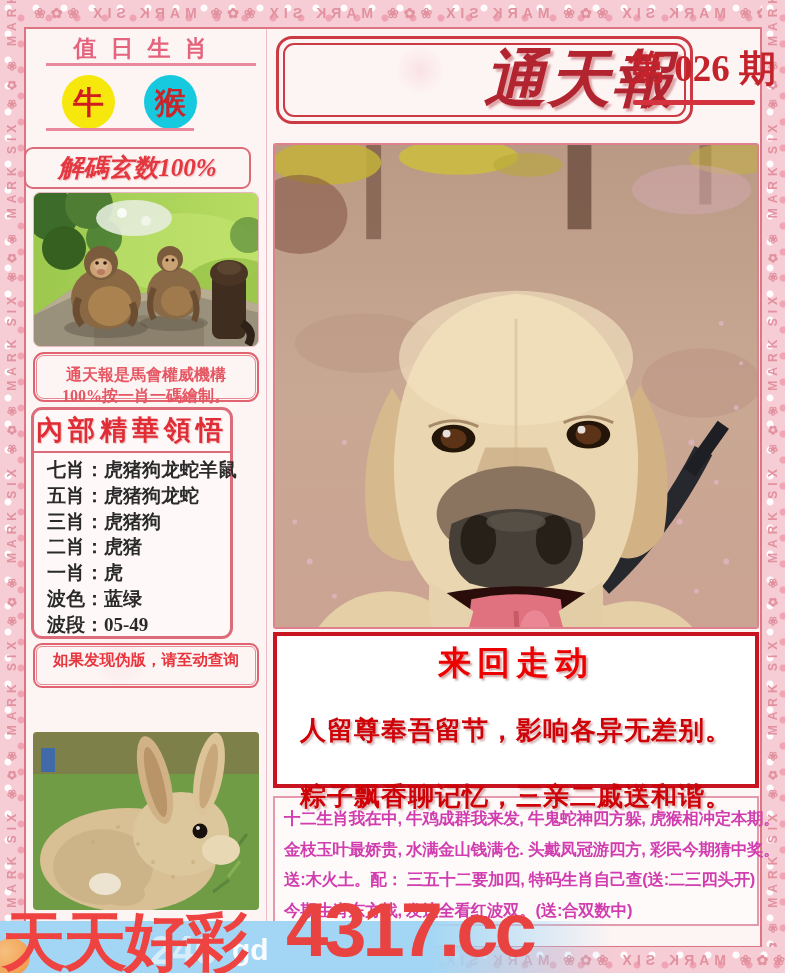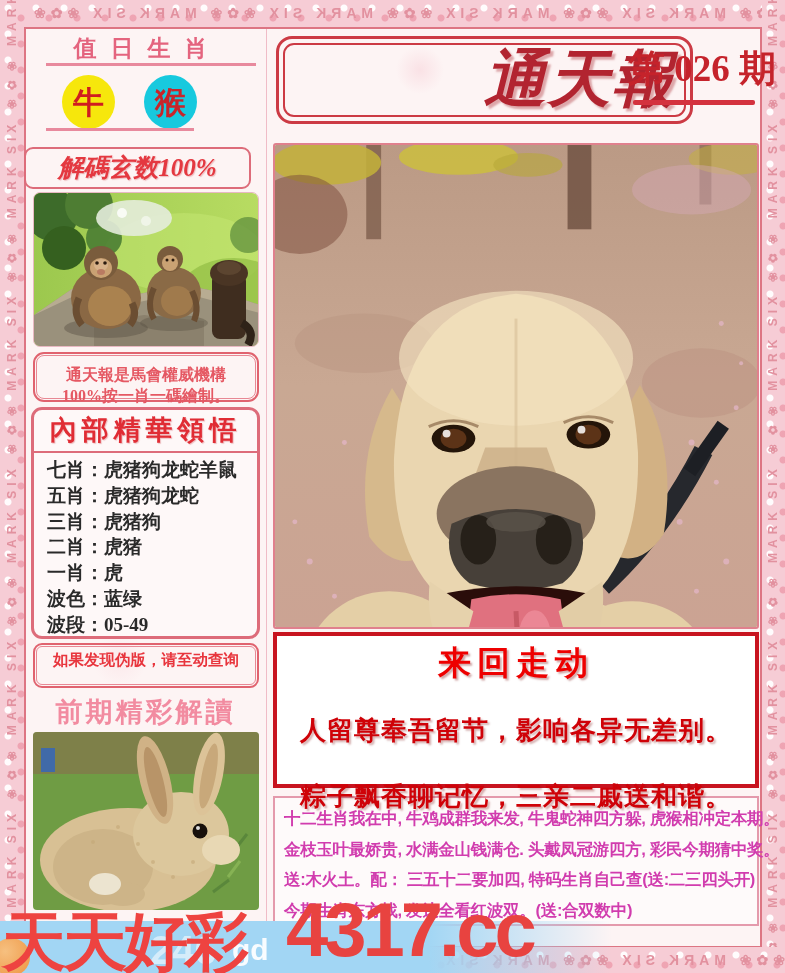--- a/index.html
+++ b/index.html
@@ -72,21 +72,21 @@
   .dog-photo { left:273px; top:143px; width:486px; height:486px;
     border:2px solid #e0808d; border-radius:3px; }
 
   .authority-box { position:absolute; left:33px; top:352px; width:226px; height:50px;
     border:2px solid #e0636f; border-radius:11px; padding:1px; z-index:7; }
   .authority-inner { width:100%; height:100%; border:1.5px solid #e88894;
     border-radius:8px; text-align:center; padding-top:8px; }
   .authority-inner div { font-family:"Liberation Serif", serif; font-weight:bold;
     font-size:16px; line-height:21px; color:#e55863; }
 
-  .essence-box { position:absolute; left:31px; top:407px; width:229px; height:232px;
+  .essence-box { position:absolute; left:31px; top:407px; width:202px; height:232px;
     border:3px solid #dd6c7a; border-radius:11px; z-index:7; background:rgba(255,255,255,.35); }
   .essence-header { text-align:center; font-family:"Liberation Serif", serif;
     font-weight:bold; font-size:27px; color:#e02c34; letter-spacing:5px;
     line-height:40px; height:43px; border-bottom:2px solid #dd6c7a;
     text-shadow:1px 1px 1px rgba(200,50,60,.3); }
   .essence-list { padding:4px 0 0 13px;font-weight:bold; }
   .essence-row { font-family:"Liberation Serif", serif; font-size:19px;
     color:#2a2a2a; line-height:25.8px; white-space:nowrap; }
 
   .fake-box { position:absolute; left:33px; top:643px; width:226px; height:45px;
@@ -239,21 +239,20 @@
       <div class="essence-row"><span>一肖</span><span>：</span><span>虎</span></div>
       <div class="essence-row"><span>波色</span><span>：</span><span>蓝绿</span></div>
       <div class="essence-row"><span>波段</span><span>：</span><span>05-49</span></div>
     </div>
   </div>
 
   <div class="fake-box">
     <div class="fake-inner">如果发现伪版，请至动查询</div>
   </div>
 
-  <div class="previous-header">前期精彩解讀</div>
 
   <div class="photo rabbit-photo">
     <svg width="226" height="178" viewBox="0 0 226 178">
       <rect width="226" height="178" fill="#6f9c44"></rect>
       <rect width="226" height="42" fill="#8a6a4e" opacity=".55"></rect>
       <rect x="8" y="16" width="14" height="24" fill="#3566b8" opacity=".85"></rect>
       <g stroke="#55823a" stroke-width="3" opacity=".8">
         <path d="M10,120 l14,-16"></path>
           <path d="M30,150 l16,-14"></path>
           <path d="M200,120 l14,-18"></path>

